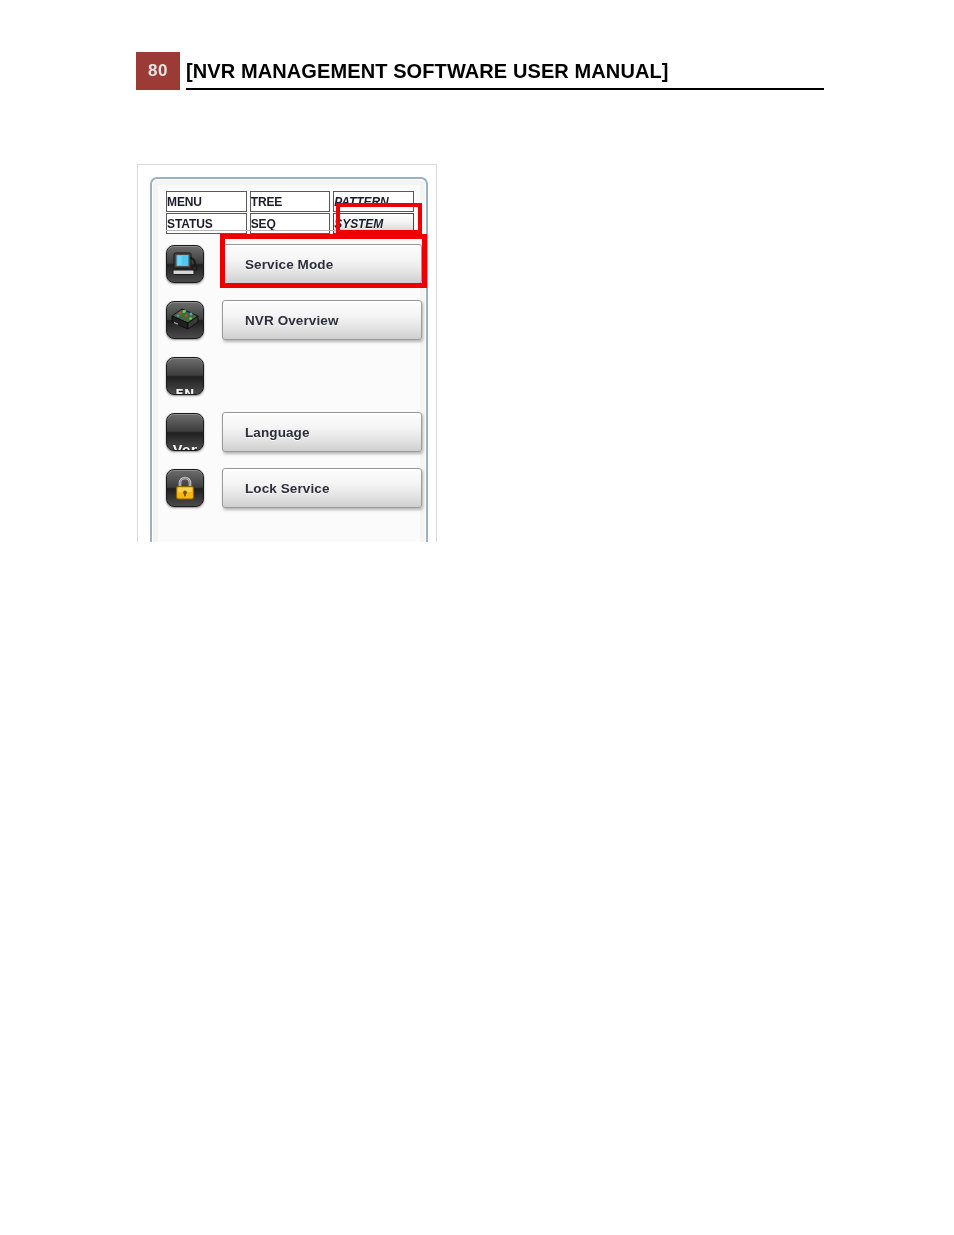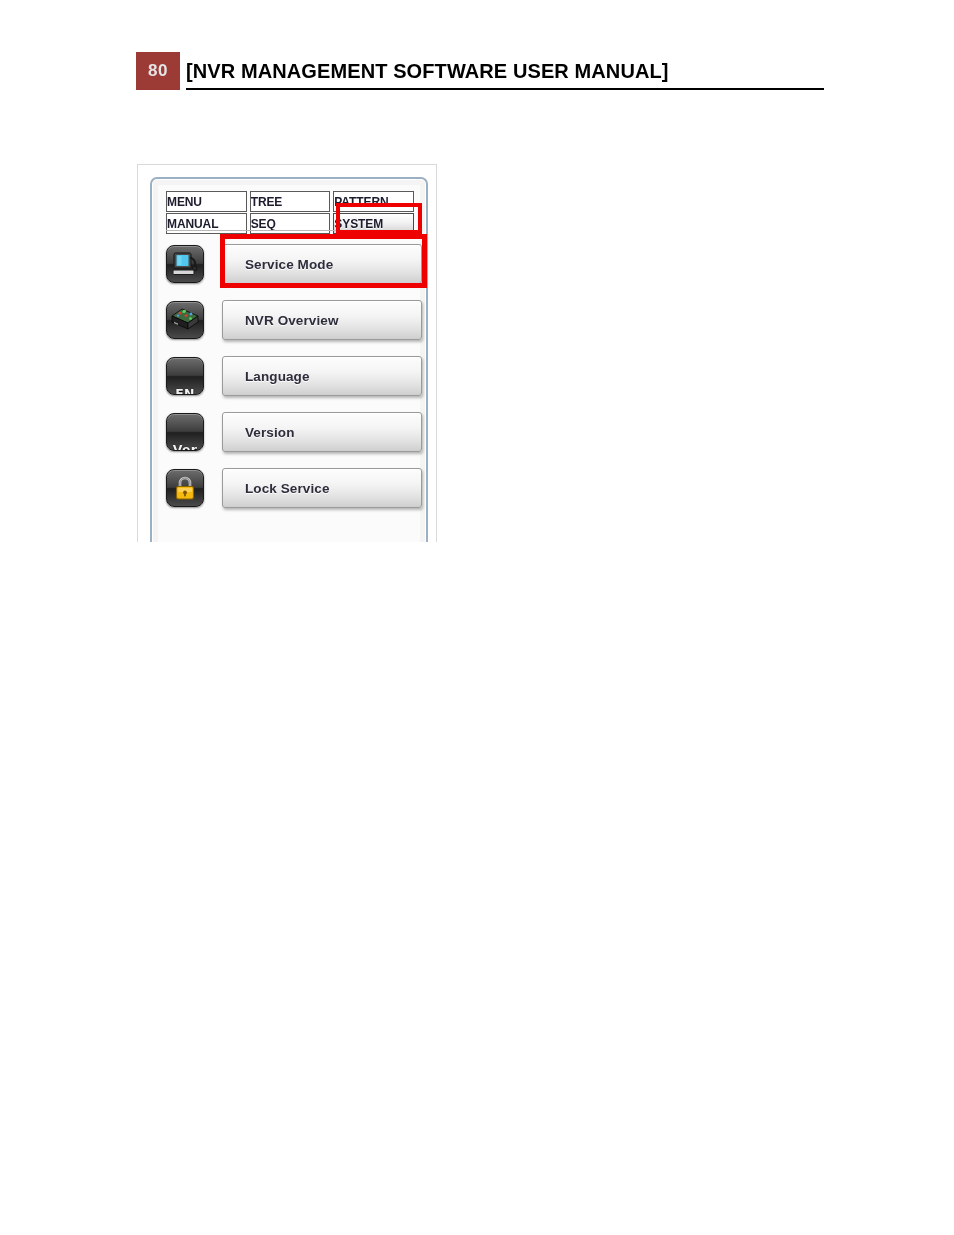--- a/index.html
+++ b/index.html
@@ -115,21 +115,21 @@
     margin-right: 3px;
     display: flex;
     align-items: center;
     box-sizing: border-box;
     font-size: 12px;
     font-weight: bold;
     color: #1c1c2e;
     letter-spacing: -0.1px;
     text-shadow: 0 1px 0 rgba(255,255,255,0.9);
   }
-  .tab:last-child { margin-right: 0; }
+  .tab:last-child { margin-right: 0; font-style: italic; }
   .tab.active {
     background: linear-gradient(to bottom, #ffffff 0%, #f2f2f2 45%, #d2d2d2 100%);
     border-color: #4a4a4a;
     text-align: center;
   }
   .tab-underline {
     position: absolute;
     left: 8px;
     top: 45px;
     width: 248px;
@@ -235,21 +235,21 @@
   <div class="app-frame">
     <div class="app-inner">
 
       <div class="tab-grid">
         <div class="tab-row">
           <div class="tab">MENU</div>
           <div class="tab">TREE</div>
           <div class="tab">PATTERN</div>
         </div>
         <div class="tab-row">
-          <div class="tab">MANUAL</div>
+          <div class="tab">STATUS</div>
           <div class="tab">SEQ</div>
           <div class="tab active">SYSTEM</div>
         </div>
       </div>
       <div class="tab-underline"></div>
 
       <div class="menu-list">
 
         <div class="menu-row">
           <div class="menu-icon">
@@ -287,31 +287,28 @@
           </div>
           <div class="menu-btn">
             <span class="menu-btn-label">NVR Overview</span>
           </div>
         </div>
 
         <div class="menu-row">
           <div class="menu-icon">
             <span class="icon-text">EN</span>
           </div>
+        </div>
+
+        <div class="menu-row">
+          <div class="menu-icon">
+            <span class="icon-text">Ver</span>
+          </div>
           <div class="menu-btn">
             <span class="menu-btn-label">Language</span>
-          </div>
-        </div>
-
-        <div class="menu-row">
-          <div class="menu-icon">
-            <span class="icon-text">Ver</span>
-          </div>
-          <div class="menu-btn">
-            <span class="menu-btn-label">Version</span>
           </div>
         </div>
 
         <div class="menu-row">
           <div class="menu-icon">
             <svg class="icon-svg" width="30" height="30" viewBox="0 0 30 30">
               <path d="M10 14 V10 a5 5 0 0 1 10 0 V14" fill="none" stroke="#c9c9c9" stroke-width="2.6"></path>
               <path d="M10 14 V10 a5 5 0 0 1 10 0 V14" fill="none" stroke="#6d6d6d" stroke-width="1" opacity="0.7"></path>
               <rect x="6.5" y="13.5" width="17" height="12.5" rx="2" fill="#f5b90f" stroke="#8a6400" stroke-width="1.1"></rect>
               <rect x="8" y="15" width="14" height="4" rx="1" fill="#ffd86b" opacity="0.75"></rect>

